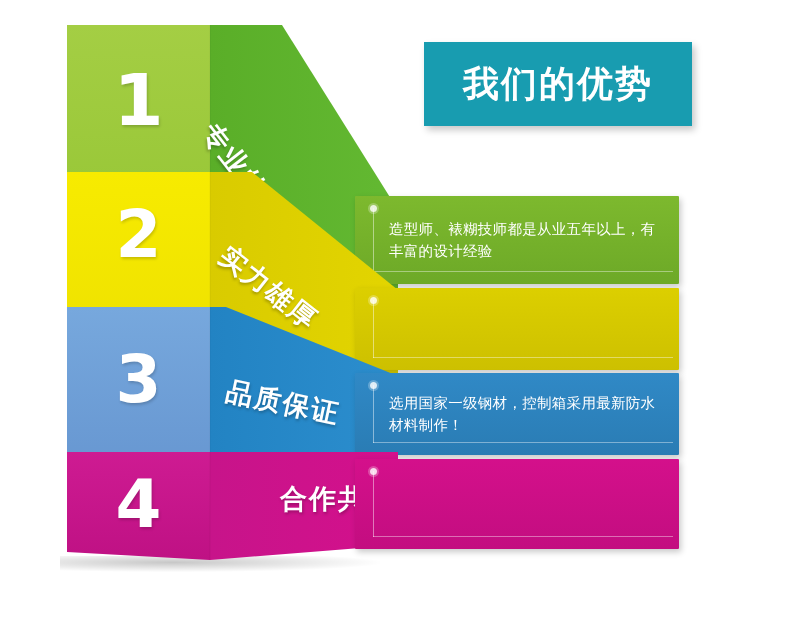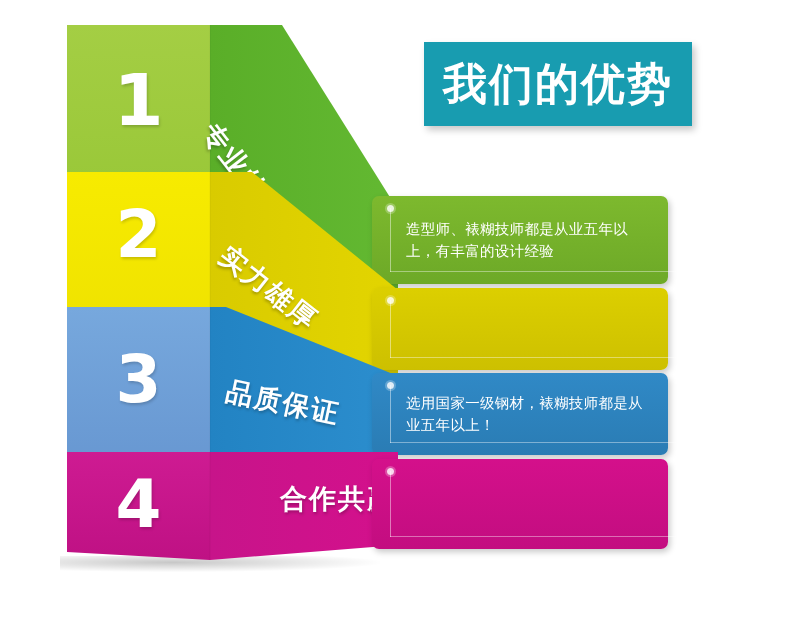--- a/index.html
+++ b/index.html
@@ -14,21 +14,21 @@
   
   #title-banner {
     position: absolute;
     left: 424px; top: 42px;
     width: 268px; height: 84px;
     display: flex; align-items: center; justify-content: center;
     box-shadow: 3px 4px 7px rgba(0,0,0,0.22);
   }
   #title-text {
     color: #ffffff;
-    font-size: 44px;
+    font-size: 36px;
     font-weight: bold;
     letter-spacing: 2px;
     line-height: 1;
   }
 
   
   .row { position: absolute; left: 0; top: 0; }
 
   
   .numblock {
@@ -55,23 +55,23 @@
     font-size: 27px;
     font-weight: bold;
     white-space: nowrap;
     letter-spacing: 2px;
     text-shadow: 1px 2px 3px rgba(0,0,0,0.25);
   }
 
   
   .panel {
     position: absolute;
-    left: 372px;
-    width: 296px;
-    border-radius: 7px;
+    left: 355px;
+    width: 324px;
+    border-radius: 1px;
     box-shadow: 2px 3px 6px rgba(0,0,0,0.22);
   }
   .panel-deco {
     position: absolute;
     left: 18px; top: 12px; bottom: 12px;
     width: 1px;
     background: rgba(255,255,255,0.45);
   }
   .panel-deco::before {
     content: "";
@@ -195,21 +195,21 @@
 
     <div class="numblock r3" style="left:67px; top:330px; width:143px; height:100px;">
         <span class="num">3</span>
     </div>
 
     <div class="ribbon-label" style="left:230px; top:373px; transform: rotate(12deg); transform-origin: left top;">品质保证</div>
 
     <div class="panel" style="top:373px; height:82px; background: linear-gradient(180deg,#3089C6 0%,#2A7CB4 100%);">
       <div class="panel-deco"></div>
       <div class="panel-deco-bottom"></div>
-      <div class="panel-text">选用国家一级钢材，裱糊技师都是从业五年以上！</div>
+      <div class="panel-text">选用国家一级钢材，控制箱采用最新防水材料制作！</div>
     </div>
   </div>
 
   <div class="row">
     <svg class="ribbon" style="left:0px; top:0px;" width="800" height="622">
       <defs>
         <linearGradient id="g4r" x1="0" y1="0" x2="1" y2="0">
           <stop offset="0%" stop-color="#C7148A"></stop>
           <stop offset="100%" stop-color="#D4108C"></stop>
         </linearGradient>

